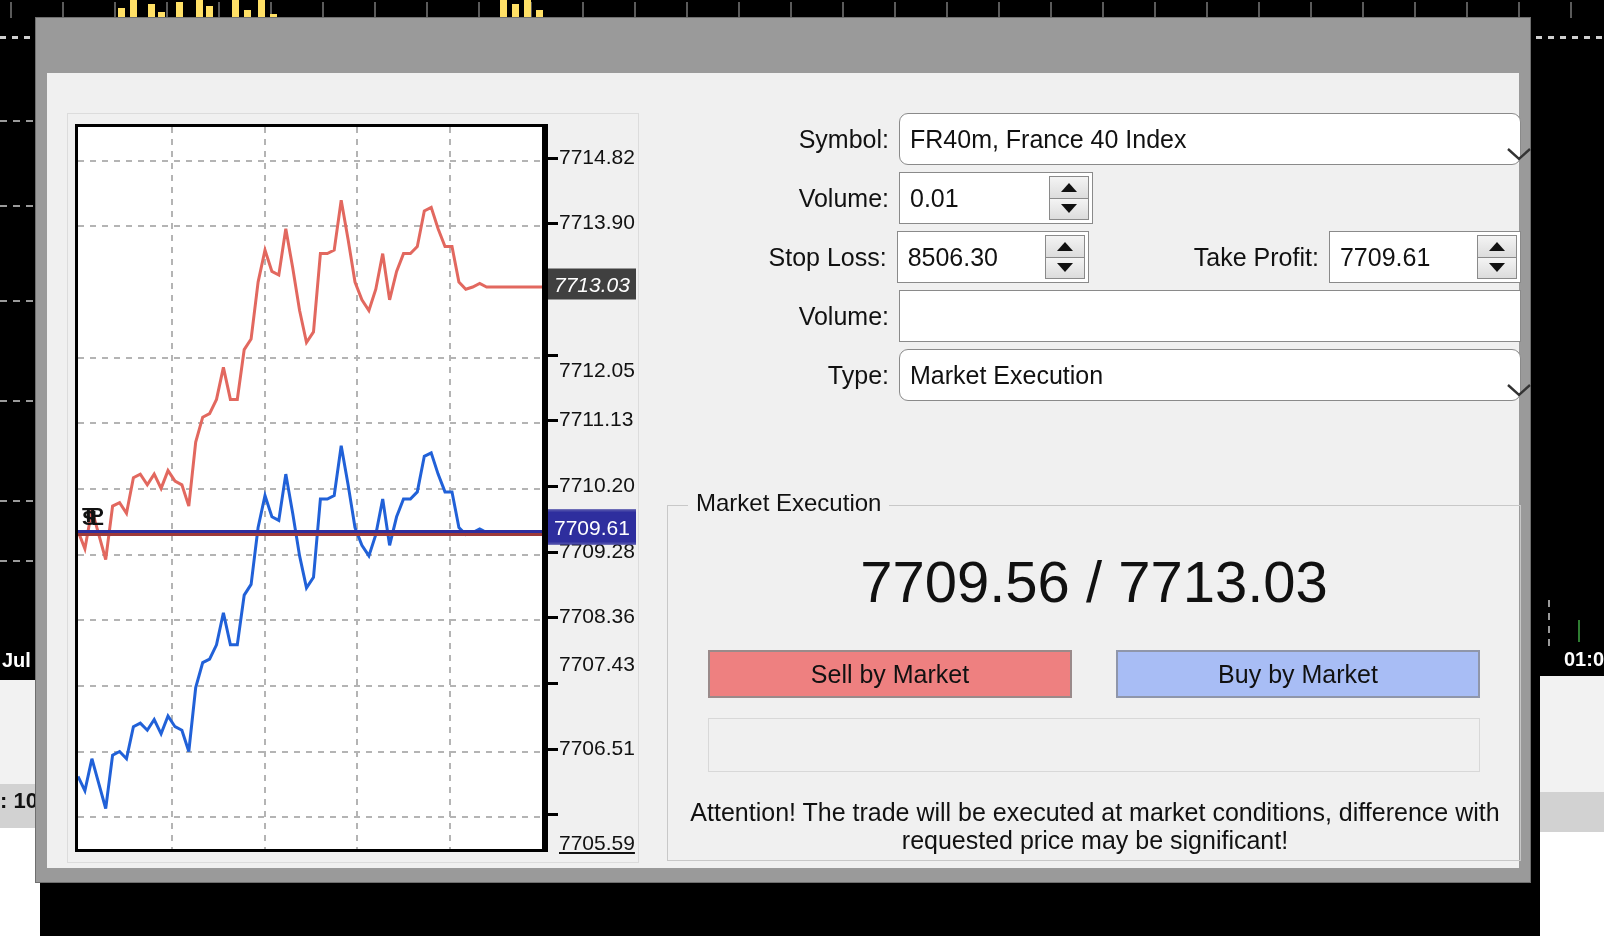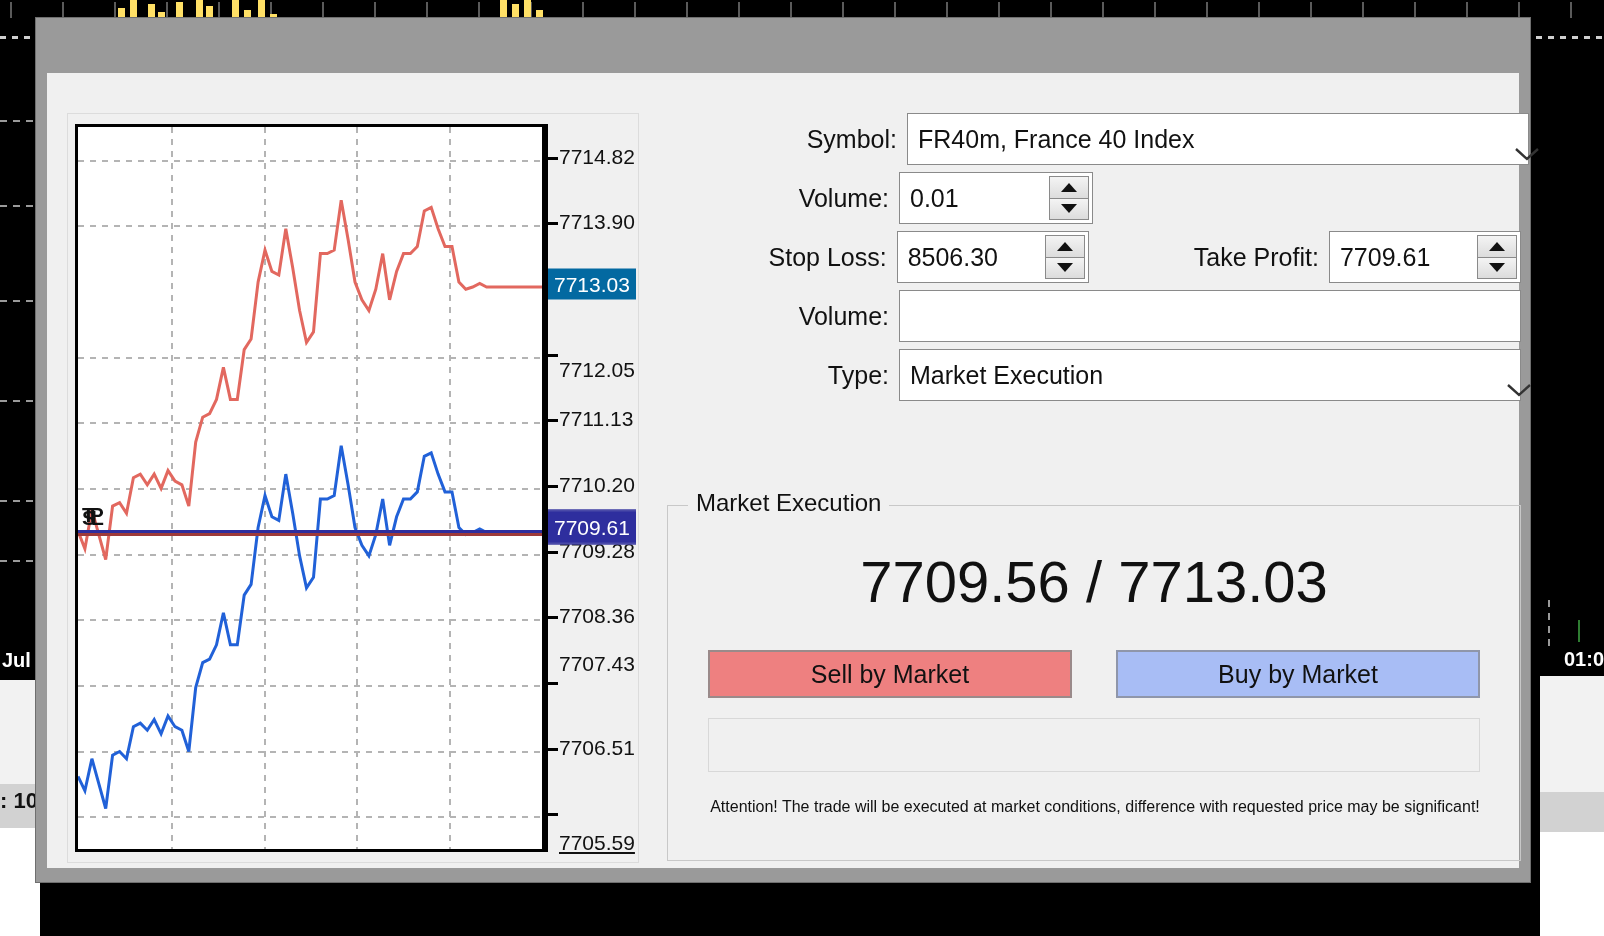--- a/index.html
+++ b/index.html
@@ -122,21 +122,21 @@
     font-size: 21px; color: #111111; white-space: nowrap;
     transform: translateY(-50%);
   }
   .price-tag {
     position: absolute; left: 3px;
     height: 31px; line-height: 31px;
     padding: 0 6px;
     font-size: 21px; color: #ffffff; white-space: nowrap;
     transform: translateY(-50%);
   }
-  .price-tag.ask { background: #0369a1; }
+  .price-tag.ask { background: #404040; font-style: italic; }
   .price-tag.bidline { background: #2e2e9e; border-top: 2px solid #4a4aa8; border-bottom: 2px solid #4a4aa8; }
   .sl-tp-label {
     position: absolute;
     font-size: 21px; font-weight: bold; color: #111111;
     letter-spacing: -5px;
     transform: translateY(-100%);
     white-space: nowrap;
   }
   .level-line { position: absolute; left: 0; right: 0; height: 3px; }
 
@@ -148,21 +148,21 @@
     white-space: nowrap;
   }
   .field {
     background: #ffffff;
     border: 1px solid #8a8a8a;
     box-sizing: border-box;
     display: flex; align-items: center;
     font-size: 25px; color: #111111;
     padding-left: 10px;
   }
-  .combo { position: relative; }
+  .combo { position: relative; border-radius: 9px; }
   .chev {
     position: absolute; right: 14px; top: 50%; transform: translateY(-50%);
     width: 0; height: 0;
   }
   .spin {
     position: absolute; top: 3px; right: 3px;
     width: 40px; height: calc(100% - 6px);
     display: flex; flex-direction: column;
   }
   .spin-btn {
@@ -208,21 +208,21 @@
     position: absolute; left: 40px; top: 212px;
     width: 772px; height: 54px;
     border: 1px solid #d8d8d8;
     background: #f0f0f0;
     box-sizing: border-box;
   }
   .attention {
     position: absolute; left: 14px; top: 292px;
     width: 826px;
     text-align: center;
-    font-size: 16px; color: #111111; line-height: 1.12;
+    font-size: 25px; color: #111111; line-height: 1.12;
   }
 </style>
 </head>
 <body>
 
 <div id="root">
 
   <div class="bg-chart">
     <div class="bg-candles" id="bgCandles">
         <div class="bg-tick" style="left: 10px;"></div>
@@ -351,21 +351,21 @@
             <div class="axis-label" style="top: 623.836px;">7706.51</div>
             <div class="axis-tick" style="top: 689.279px;"></div>
             <div class="axis-label" style="top: 719px; text-decoration: underline;">7705.59</div>
             <div class="price-tag ask" style="top: 160.049px;">7713.03</div>
             <div class="price-tag bidline" style="top: 403.324px;">7709.61</div>
           </div>
       </div>
 
       <div class="form">
 
-        <div class="row" style="left:8px; top:0; width:854px; height:52px;">
+        <div class="row" style="left:0; top:0; width:854px; height:52px;">
           <div class="flabel" style="width:222px;">Symbol:</div>
           <div class="field combo" style="margin-left:10px; width:622px; height:52px;">
             <span>FR40m, France 40 Index</span>
             <span class="chev">
               <svg width="26" height="16" viewBox="0 0 26 16">
                   <polyline points="2,3 13,13 24,3" fill="none" stroke="#333" stroke-width="2.4"></polyline>
                 </svg>
             </span>
           </div>
         </div>

